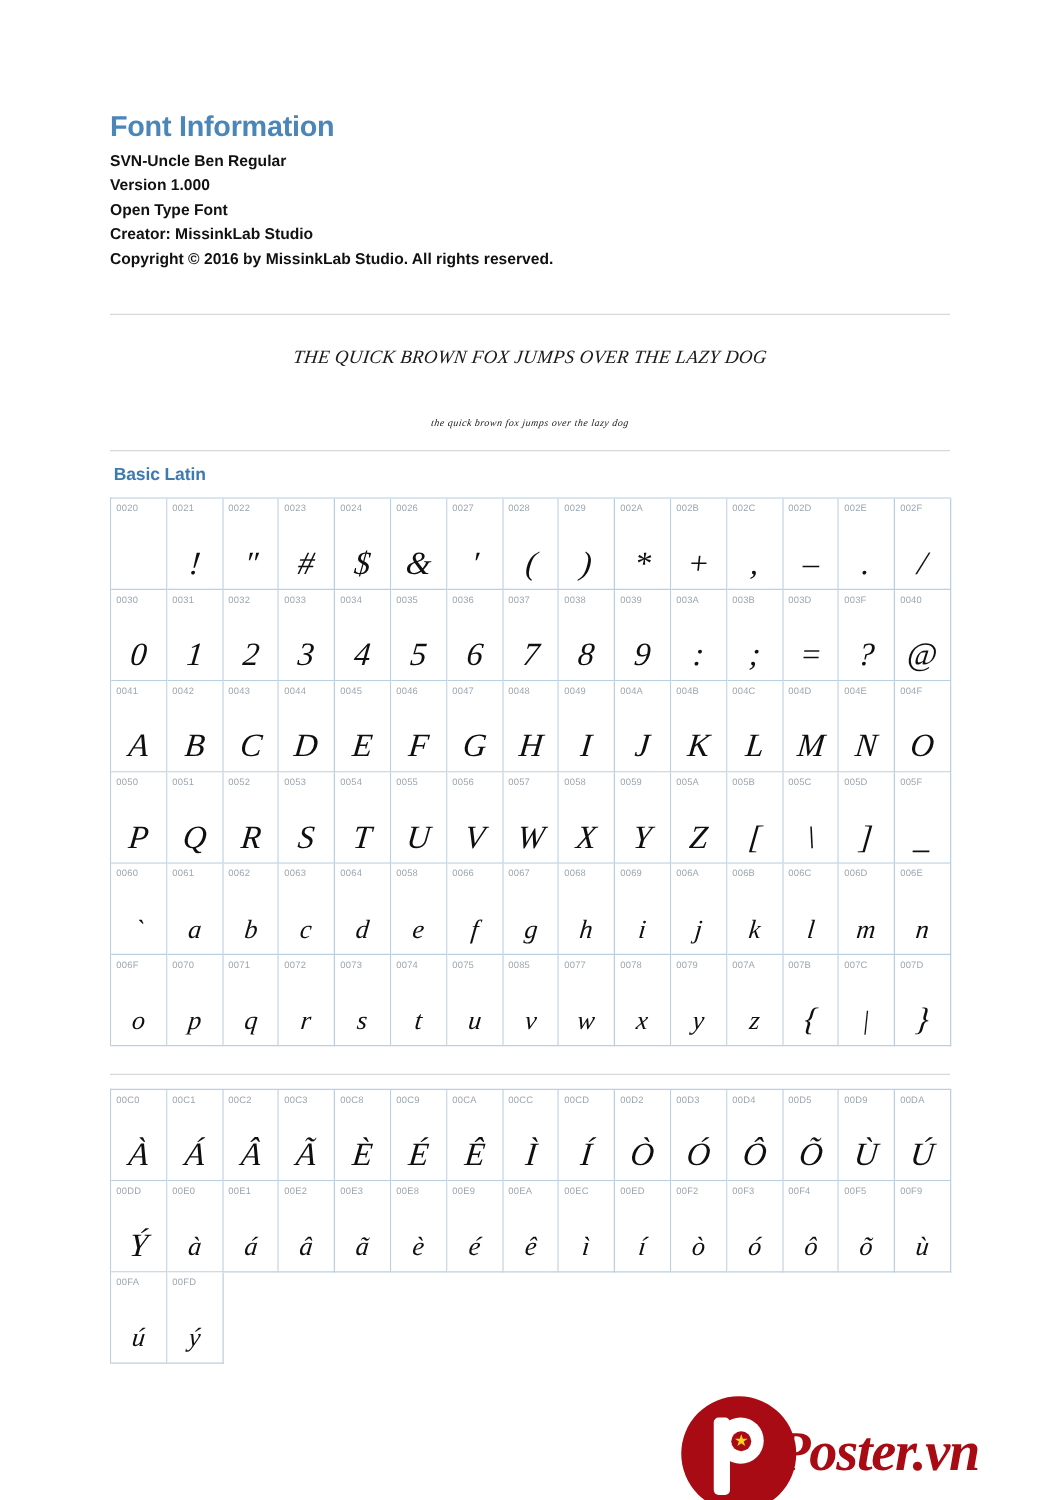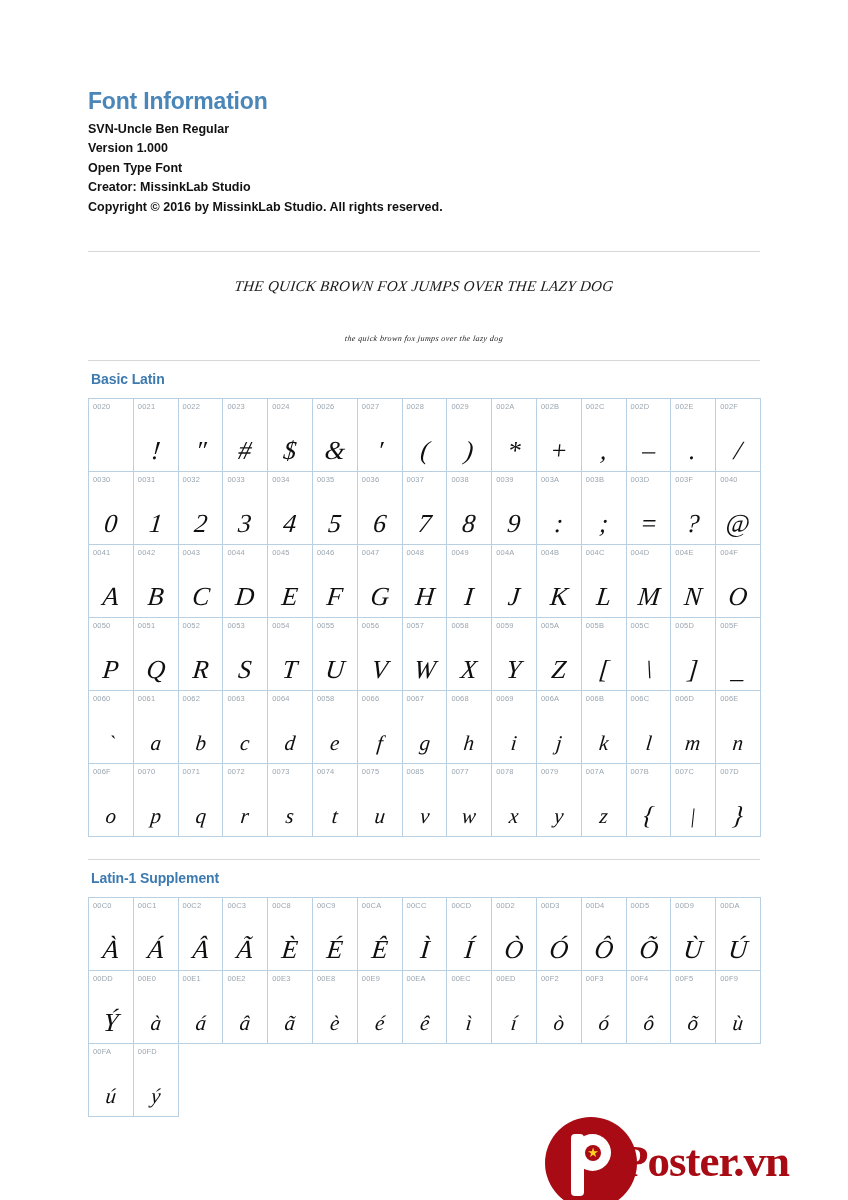--- a/index.html
+++ b/index.html
@@ -208,20 +208,21 @@
     color: #ffd21e;
     font-size: 13px;
     line-height: 12px;
     text-align: center;
   }
   .logo-text {
     position: absolute;
     left: 76px;
     top: 20px;
     font-family: "Liberation Serif", serif;
+    font-style: italic;
     font-weight: bold;
     font-size: 45px;
     line-height: 52px;
     color: #a80b13;
     letter-spacing: -1px;
     white-space: nowrap;
   }
 </style>
 </head>
 <body>
@@ -620,21 +621,20 @@
           <div class="cell">
             <div class="code">007D</div>
             <div class="glyph">}</div>
           </div>
         </div>
       </div>
 
     <div class="spacer-sm"></div>
 
     <div class="rule"></div>
-    <h2 class="section-heading">Latin-1 Supplement</h2>
     <div class="grid-wrap">
         <div class="grid-row">
           <div class="cell">
             <div class="code">00C0</div>
             <div class="glyph">À</div>
           </div>
           <div class="cell">
             <div class="code">00C1</div>
             <div class="glyph">Á</div>
           </div>

